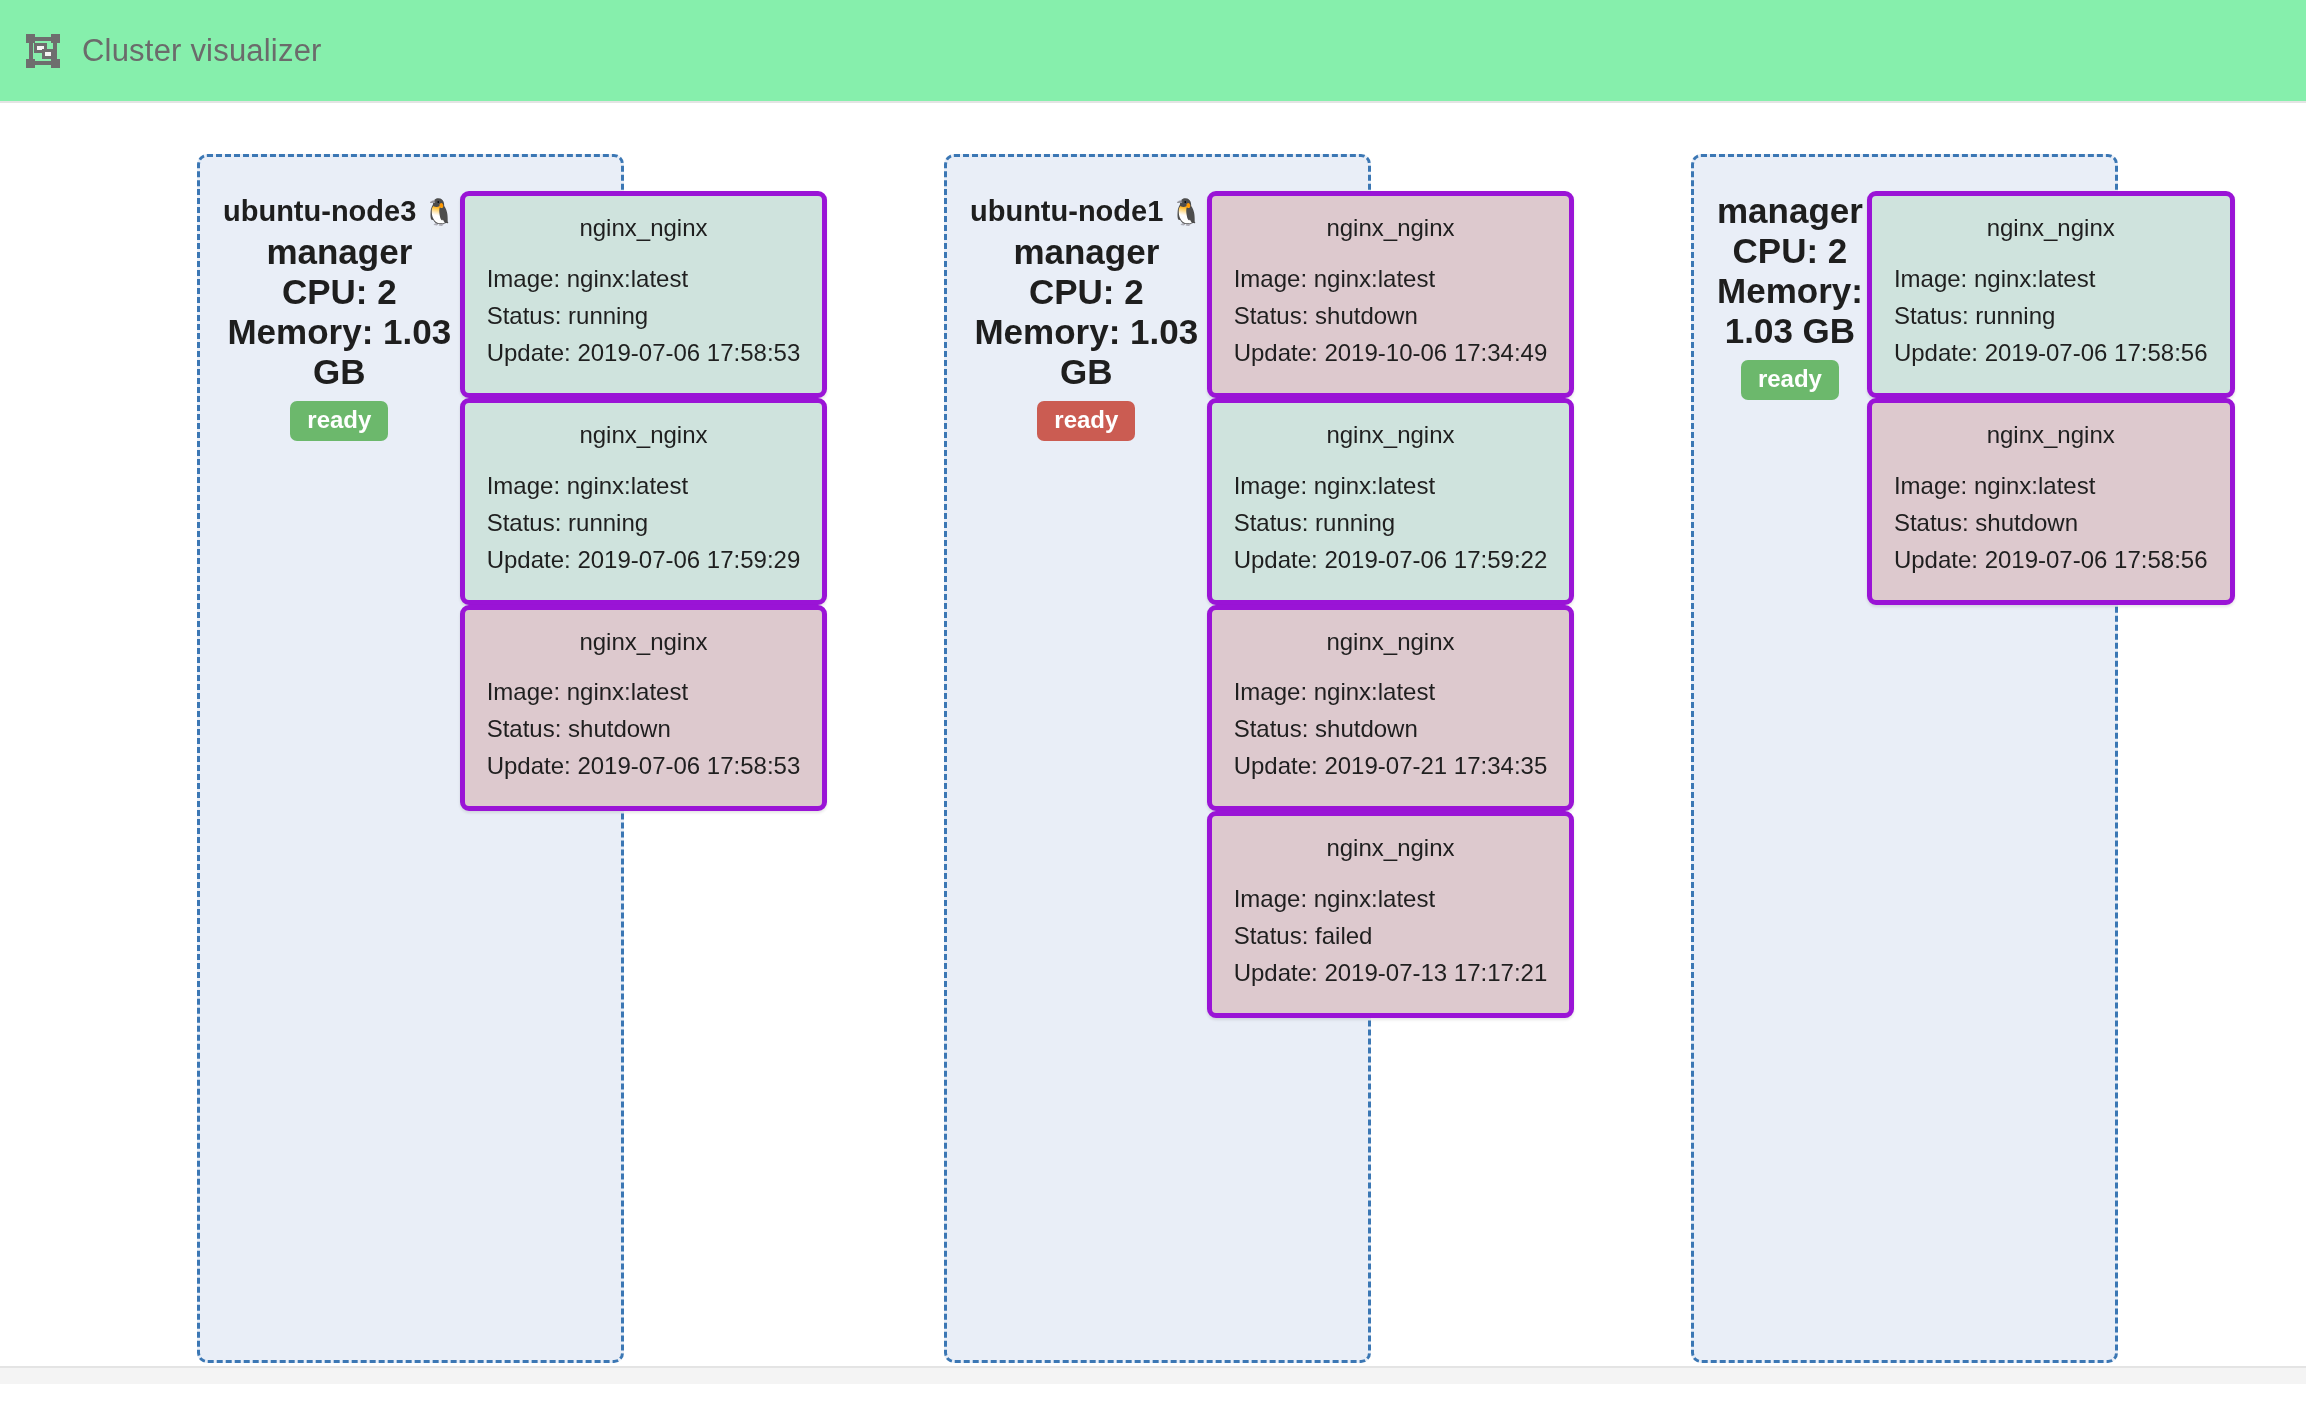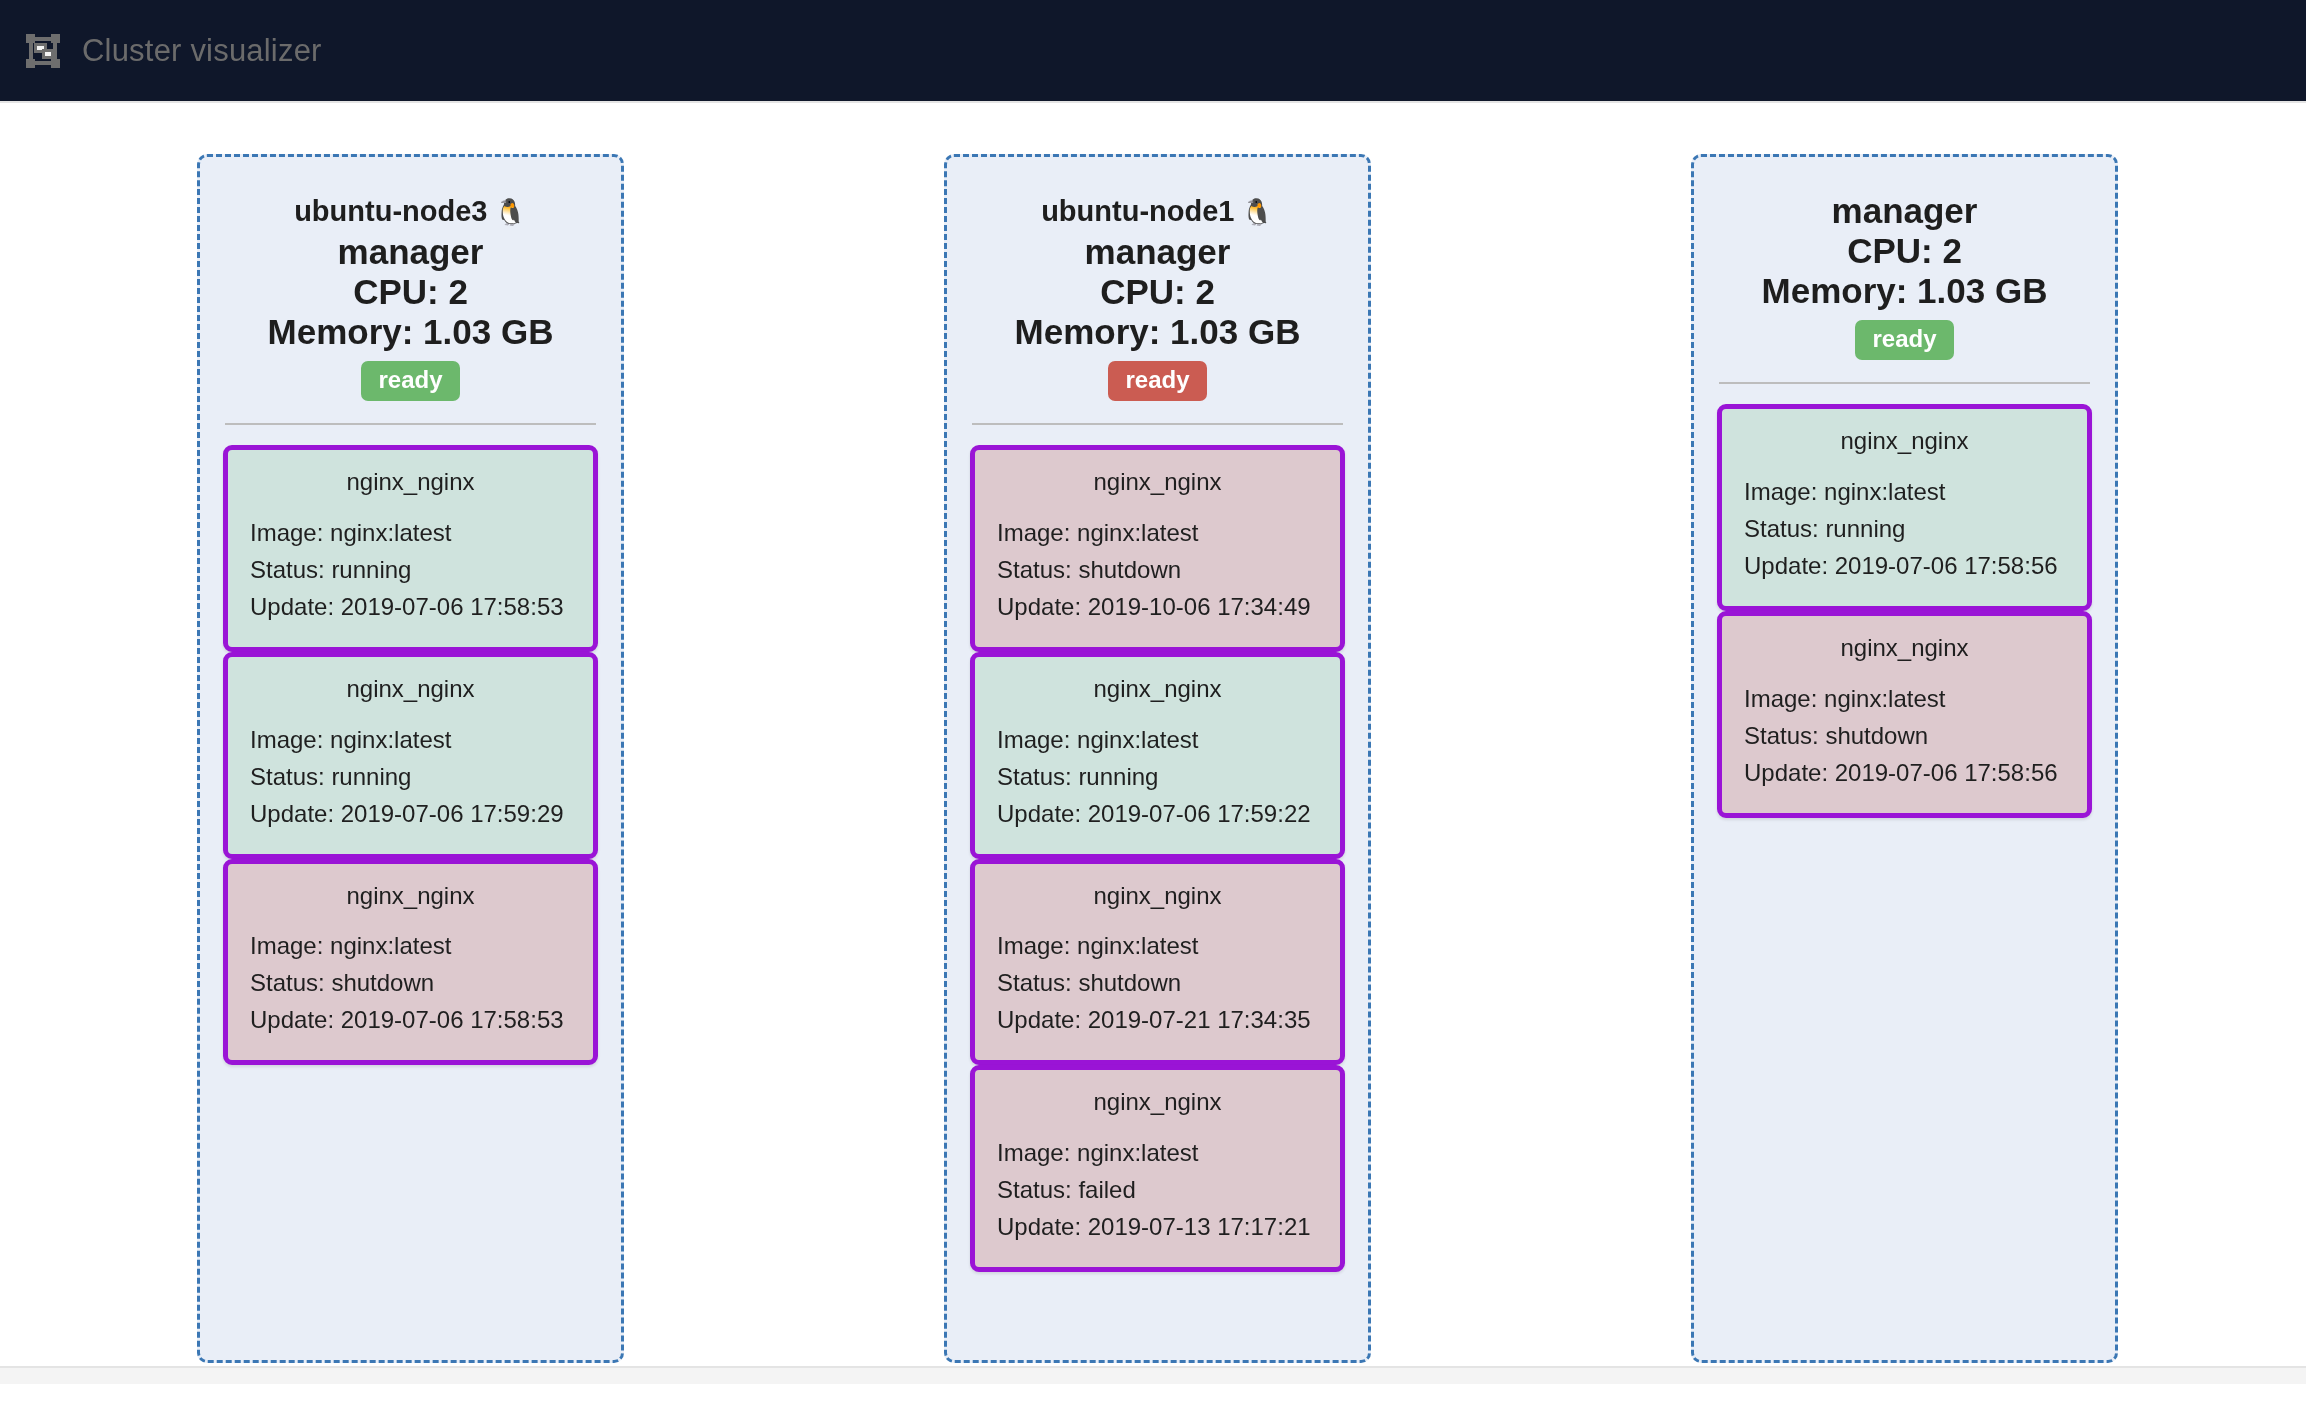--- a/index.html
+++ b/index.html
@@ -9,21 +9,21 @@
     width: 2306px;
     height: 1402px;
     background: #ffffff;
     font-family: "Liberation Sans", sans-serif;
     overflow: hidden;
   }
 
   
   .topbar {
     height: 103px;
-    background: #0f172a;
+    background: #86efac;
     border-bottom: 2px solid #e4e4e4;
     display: flex;
     align-items: center;
     padding-left: 26px;
     gap: 22px;
   }
   .topbar-icon {
     width: 34px;
     height: 34px;
     position: relative;
@@ -79,21 +79,20 @@
     gap: 320px;
   }
   .node {
     width: 427px;
     height: 1209px;
     background: #e9eef7;
     border: 3px dashed #3b77b4;
     border-radius: 10px;
     padding: 34px 23px 4px 23px;
     display: flex;
-    flex-direction: column;
   }
   .node-header {
     text-align: center;
     color: #1e1e1e;
   }
   .node-name {
     font-size: 29px;
     font-weight: bold;
     line-height: 40px;
     white-space: nowrap;

